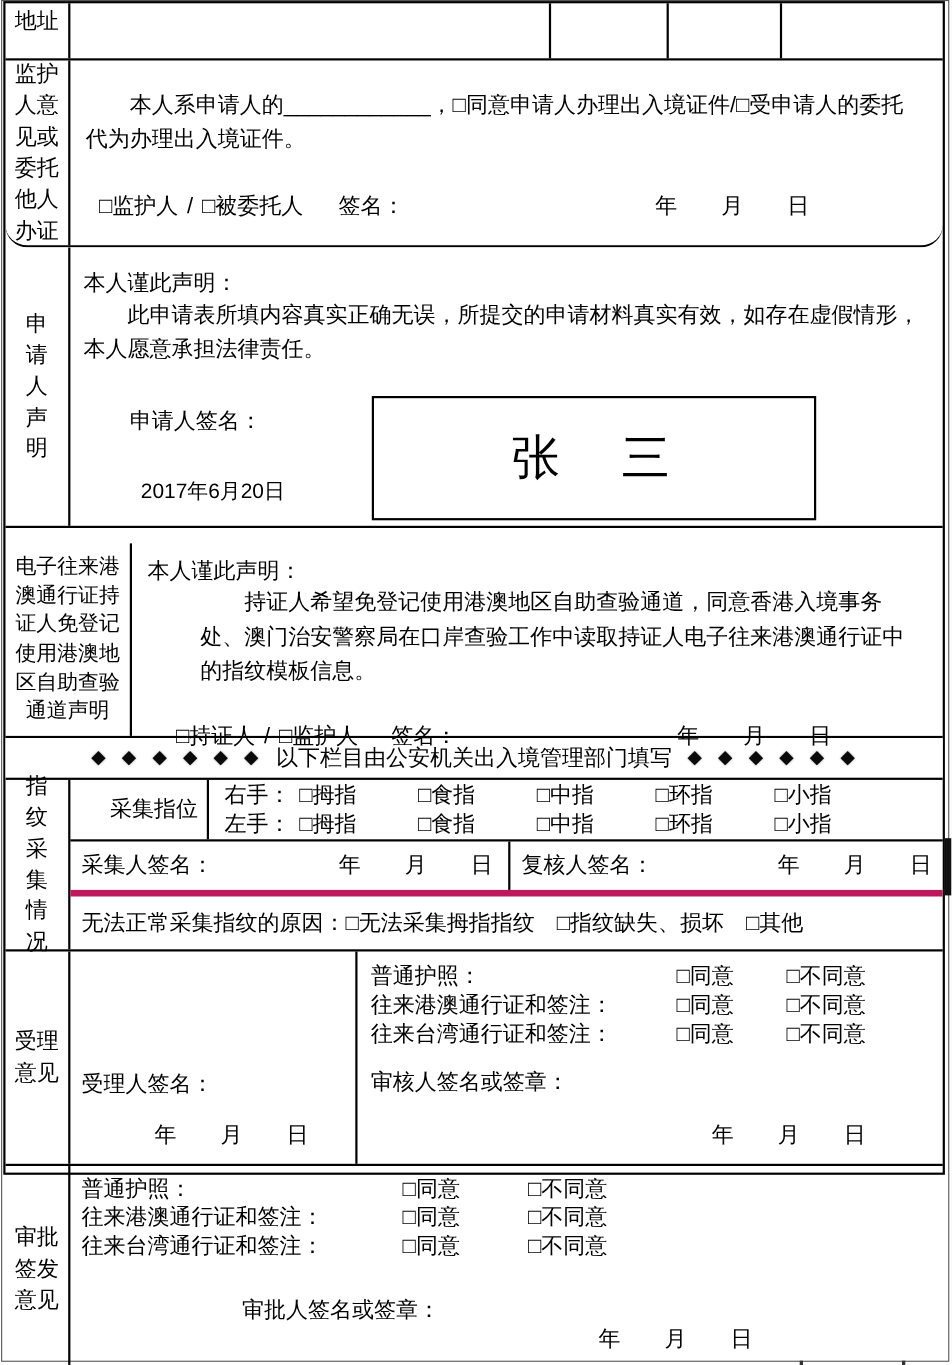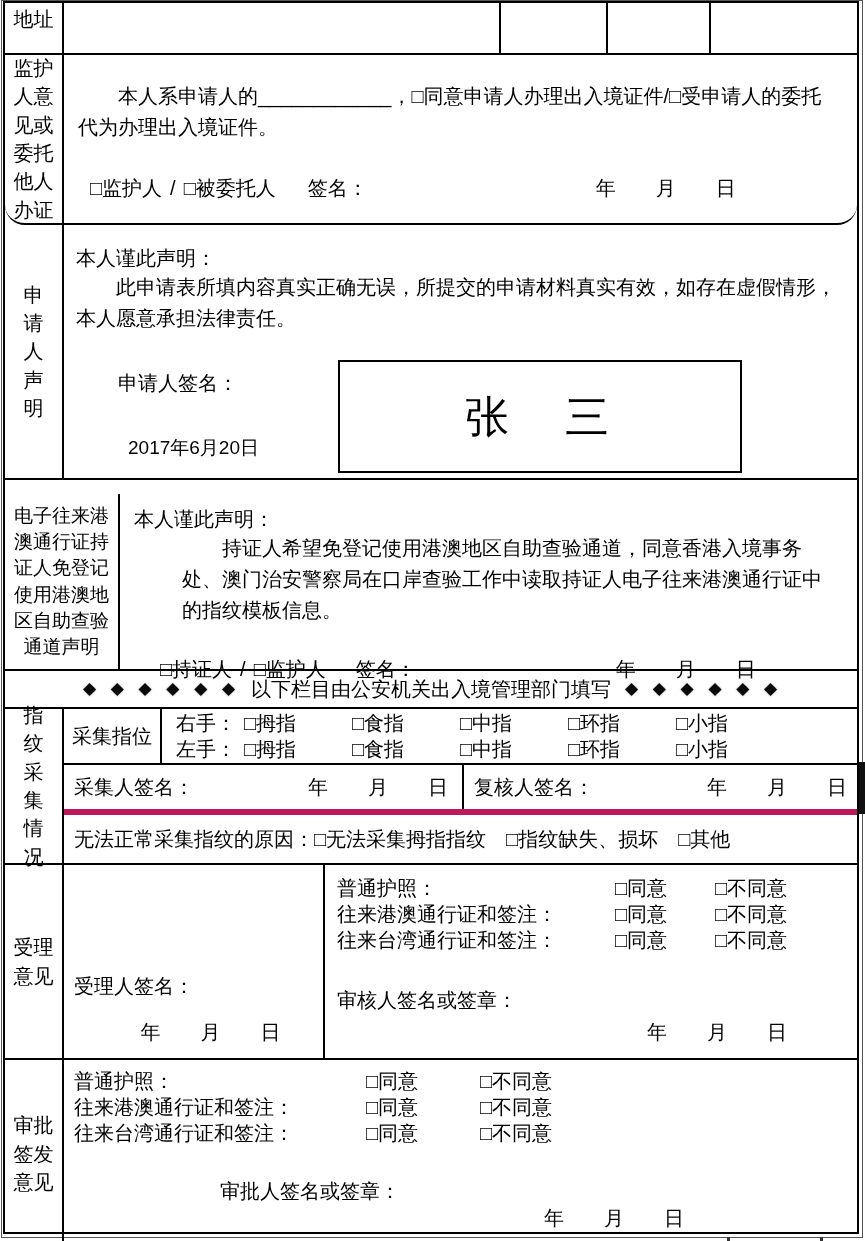--- a/index.html
+++ b/index.html
@@ -9,21 +9,21 @@
   }
   .page {
     position:relative; width:865px; height:1241px; background:#ffffff;
     color:#000; overflow:hidden;
   }
   .frame {
     position:absolute; left:1px; top:0; width:862px; height:1238px;
     border:1px solid #555;
   }
   .table {
-    position:absolute; left:3px; top:1px; width:856px; height:1233px;
+    position:absolute; left:3px; top:1px; width:856px; height:1067px;
     border:2px solid #000; display:flex; flex-direction:column;
     font-size:20px; line-height:1.35;
   }
   .row { display:flex; border-bottom:2px solid #000; flex:0 0 auto; }
   .row:last-child { border-bottom:none; }
   .vlabel {
     width:59px; flex:0 0 59px; border-right:2px solid #000;
     display:flex; align-items:center; justify-content:center;
     text-align:center; white-space:pre-line; line-height:1.42;
   }
@@ -77,21 +77,21 @@
   .ep-sign .ymd { margin-left:200px; }
 
   
   .r-divider { align-items:center; justify-content:center; background:#fff; }
   .divider-inner { display:flex; align-items:center; gap:14px; font-size:20px; }
   .diamonds { color:#0a0a0a; font-size:17px; letter-spacing:2px; word-spacing:6px;
               text-shadow:0 0 2px #999; white-space:nowrap; }
 
   
   .fp-content { flex:1; display:flex; flex-direction:column; }
-  .fp-top { height:56px; flex:0 0 56px; display:flex; border-bottom:2px solid #000; }
+  .fp-top { height:56px; flex:0 0 56px; display:flex; border-bottom:2px solid #000;padding-left:28px; }
   .fp-pos { width:98px; flex:0 0 98px; border-right:2px solid #000;
             display:flex; align-items:center; justify-content:center; }
   .fp-fingers { flex:1; display:flex; flex-direction:column; justify-content:center; padding-left:14px; }
   .fp-line { display:flex; line-height:26px; }
   .fp-hand { width:68px; flex:0 0 68px; }
   .fp-item { width:108px; flex:0 0 108px; }
   .fp-sigrow { height:50px; flex:0 0 50px; display:flex; border-bottom:6px solid #be185d; }
   .fp-sig-left { width:400px; flex:0 0 400px; border-right:2px solid #000;
                  display:flex; align-items:center; padding:0 14px 0 10px; }
   .fp-sig-right { flex:1; display:flex; align-items:center; padding:0 10px 0 10px; }
@@ -101,21 +101,21 @@
 
   
   .acc-left { width:261px; flex:0 0 261px; border-right:2px solid #000;
               display:flex; flex-direction:column; padding:0 10px 12px 10px; }
   .acc-left .slabel { margin-top:108px; }
   .acc-left .ymd { margin-top:auto; align-self:center; padding-left:34px; }
   .acc-right { flex:1; display:flex; flex-direction:column; padding:10px 14px 12px 12px; }
   .opt-line { display:flex; line-height:26px; }
   .opt-label { width:278px; flex:0 0 278px; }
   .opt-agree { width:100px; flex:0 0 100px; }
-  .acc-right .slabel { margin-top:34px; }
+  .acc-right .slabel { margin-top:18px; }
   .acc-right .ymd { margin-top:auto; align-self:flex-end; margin-right:56px; }
 
   
   .apv-content { display:flex; flex-direction:column; padding:8px 14px 10px 10px; }
   .apv-content .opt-label { width:292px; flex:0 0 292px; }
   .apv-content .opt-agree { width:114px; flex:0 0 114px; }
   .apv-content .slabel { margin-top:32px; margin-left:146px; }
   .apv-content .ymd { margin-top:auto; margin-left:470px; padding-bottom:6px; }
 
   .ymd { white-space:pre; }

